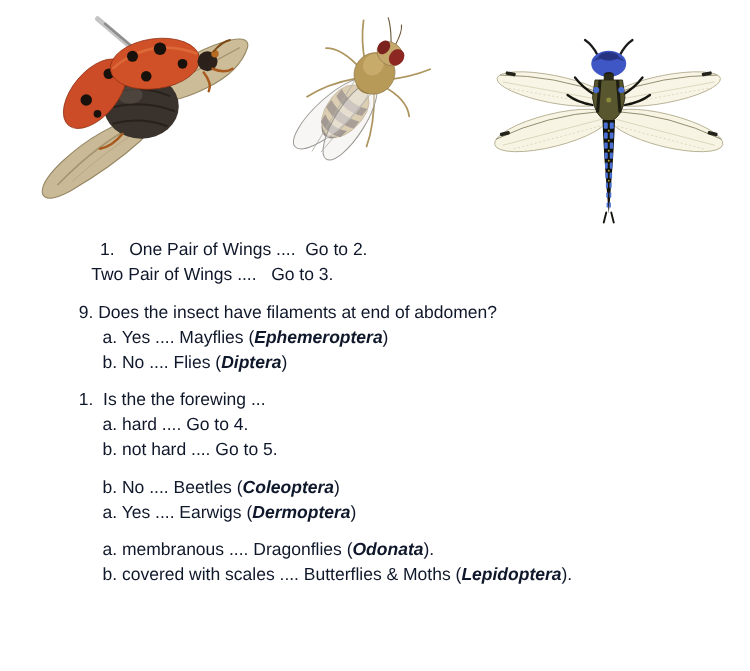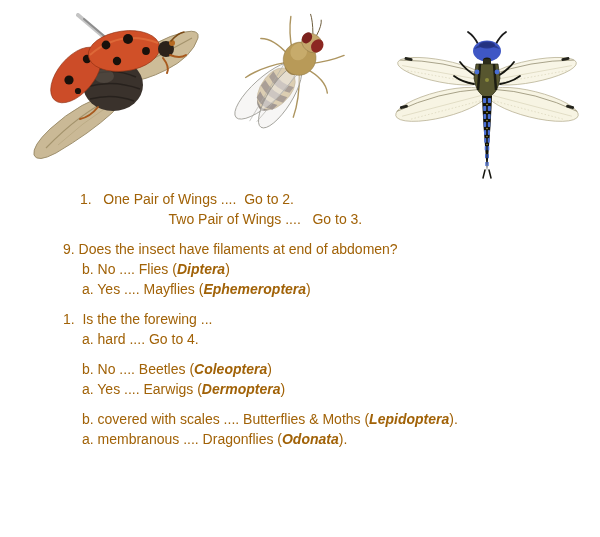--- a/index.html
+++ b/index.html
@@ -2,25 +2,25 @@
 <html><head>
 <meta charset="utf-8">
 <style>
   html,body{margin:0;padding:0;background:#fff;}
   .page{
     position:relative;width:600px;height:537px;background:#ffffff;overflow:hidden;
     font-family:"Liberation Sans","DejaVu Sans",sans-serif;color:#111;
   }
   .figure{position:absolute;}
   .figure svg{display:block;overflow:visible;}
-  .key-text{position:absolute;left:63px;top:189px;font-size:14px;color:#a16207;}
+  .key-text{position:absolute;left:63px;top:189px;font-size:14px;color:#0f172a;}
   .key-step{margin:0 0 10px 0;}
   .ln{line-height:20px;white-space:pre-wrap;}
   .ind-num1{margin-left:17px;}
-  .ind-two{margin-left:10px;text-align:center;}
+  .ind-two{margin-left:10px;}
   .ind-sub{margin-left:19px;}
   .taxon{font-weight:bold;font-style:italic;}
 </style>
 </head>
 <body>
 
 <div class="page">
 
   <div class="figure" style="left:20px;top:5px;width:175px;height:160px">
     <svg width="175" height="160" viewBox="0 0 175 160">
@@ -224,33 +224,34 @@
 
   <div class="key-text">
 
     <div class="key-step">
       <div class="ln ind-num1"><span>1.   One Pair of Wings ....  Go to 2.</span></div>
       <div class="ln ind-two"><span>Two Pair of Wings ....   Go to 3.</span></div>
     </div>
 
     <div class="key-step">
       <div class="ln"><span>9. Does the insect have filaments at end of abdomen?</span></div>
+      <div class="ln ind-sub"><span>a. Yes .... Mayflies (</span><span class="taxon">Ephemeroptera</span><span>)</span></div>
       <div class="ln ind-sub"><span>b. No .... Flies (</span><span class="taxon">Diptera</span><span>)</span></div>
-      <div class="ln ind-sub"><span>a. Yes .... Mayflies (</span><span class="taxon">Ephemeroptera</span><span>)</span></div>
     </div>
 
     <div class="key-step">
       <div class="ln"><span>1.  Is the the forewing ...</span></div>
       <div class="ln ind-sub"><span>a. hard .... Go to 4.</span></div>
+      <div class="ln ind-sub"><span>b. not hard .... Go to 5.</span></div>
     </div>
 
     <div class="key-step">
       <div class="ln ind-sub"><span>b. No .... Beetles (</span><span class="taxon">Coleoptera</span><span>)</span></div>
       <div class="ln ind-sub"><span>a. Yes .... Earwigs (</span><span class="taxon">Dermoptera</span><span>)</span></div>
     </div>
 
     <div class="key-step">
+      <div class="ln ind-sub"><span>a. membranous .... Dragonflies (</span><span class="taxon">Odonata</span><span>).</span></div>
       <div class="ln ind-sub"><span>b. covered with scales .... Butterflies &amp; Moths (</span><span class="taxon">Lepidoptera</span><span>).</span></div>
-      <div class="ln ind-sub"><span>a. membranous .... Dragonflies (</span><span class="taxon">Odonata</span><span>).</span></div>
     </div>
 
   </div>
 </div>
 
 </body></html>

